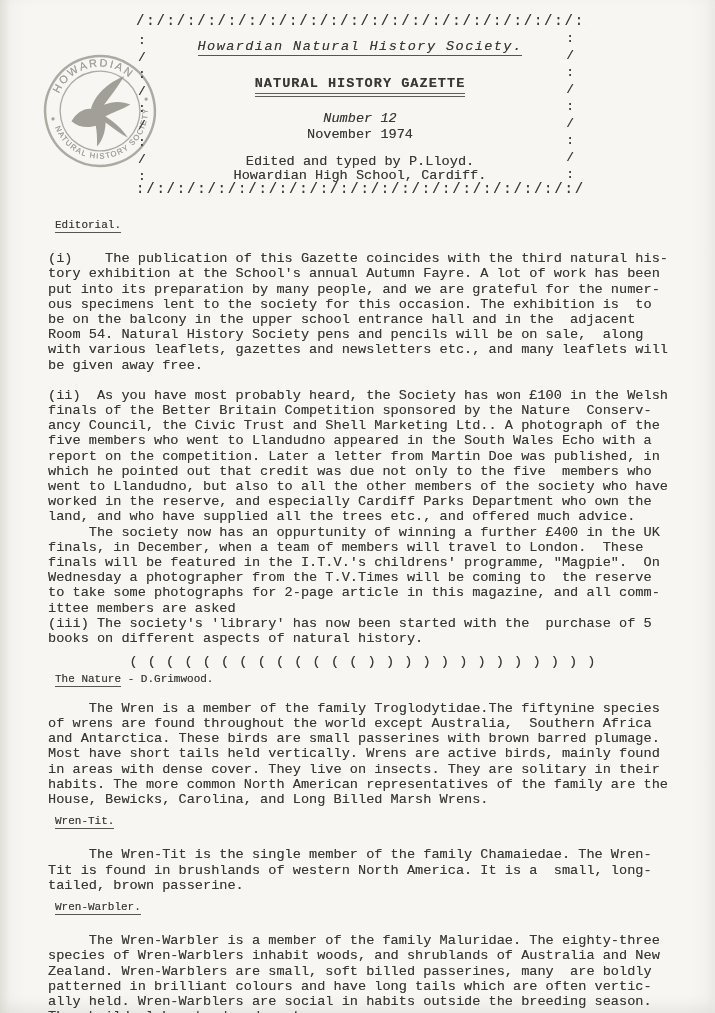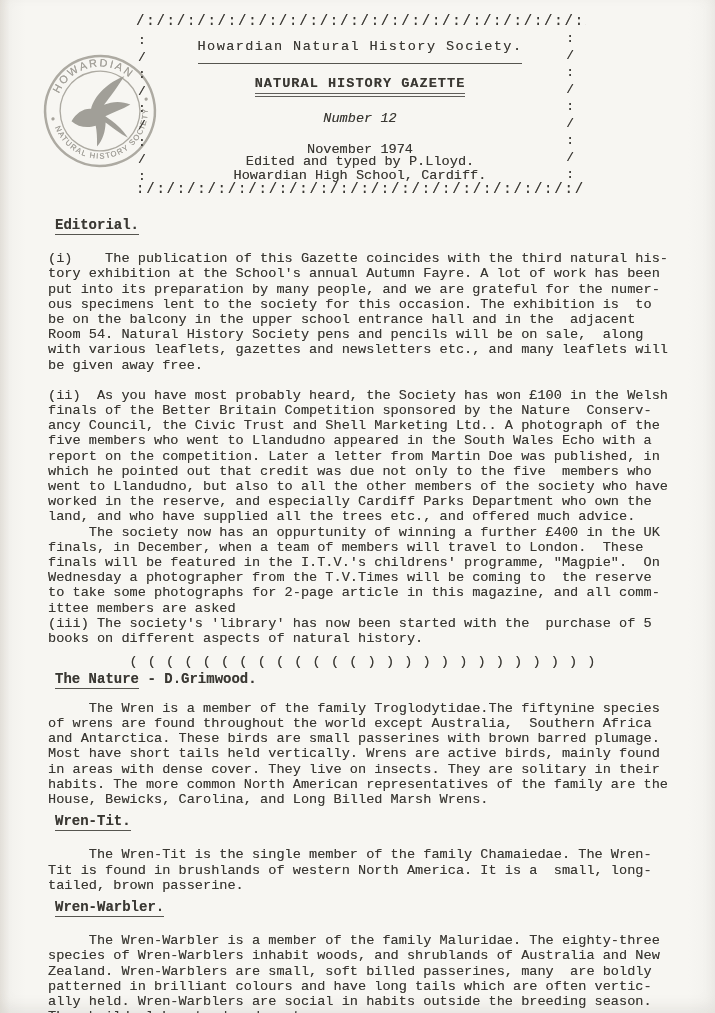--- a/index.html
+++ b/index.html
@@ -60,39 +60,39 @@
   }
   .b-left { left: 4px; top: 18px; }
   .b-right { right: 12px; top: 16px; }
   .mline {
     position: absolute;
     left: 0; right: 0;
     text-align: center;
     white-space: nowrap;
   }
   .society { top: 25px; letter-spacing: 1.4px; }
-  .society .u1 { border-bottom: 1.5px solid rgba(58,56,51,0.85); padding-bottom: 9px; }
+  .society .u1 { border-bottom: 1.5px solid rgba(58,56,51,0.85); padding-bottom: 1px; font-style: italic; }
   .gazette { top: 62px; letter-spacing: 1px; font-weight: bold; }
   .gazette .u2 { border-bottom: 4px double rgba(58,56,51,0.8); padding-bottom: 2px; }
   .issue-no { top: 97px; font-style: italic; }
-  .issue-date { top: 128px; }
+  .issue-date { top: 113px; }
   .editor { top: 140px; }
   .school { top: 154px; }
 
   
   .content {
     position: absolute;
     left: 48px;
     top: 218px;
     width: 630px;
   }
   .hd {
     margin: 0 0 0 7px;
-    font-size: 14px;
-    font-weight: bold;
+    font-size: 11px;
+    font-weight: normal;
     line-height: 15.2px;
   }
   .hd .u {
     border-bottom: 1.5px solid rgba(58,56,51,0.85);
     padding-bottom: 1px;
   }
   .body {
     margin: 18px 0 0 0;
     font: inherit;
     white-space: pre;

